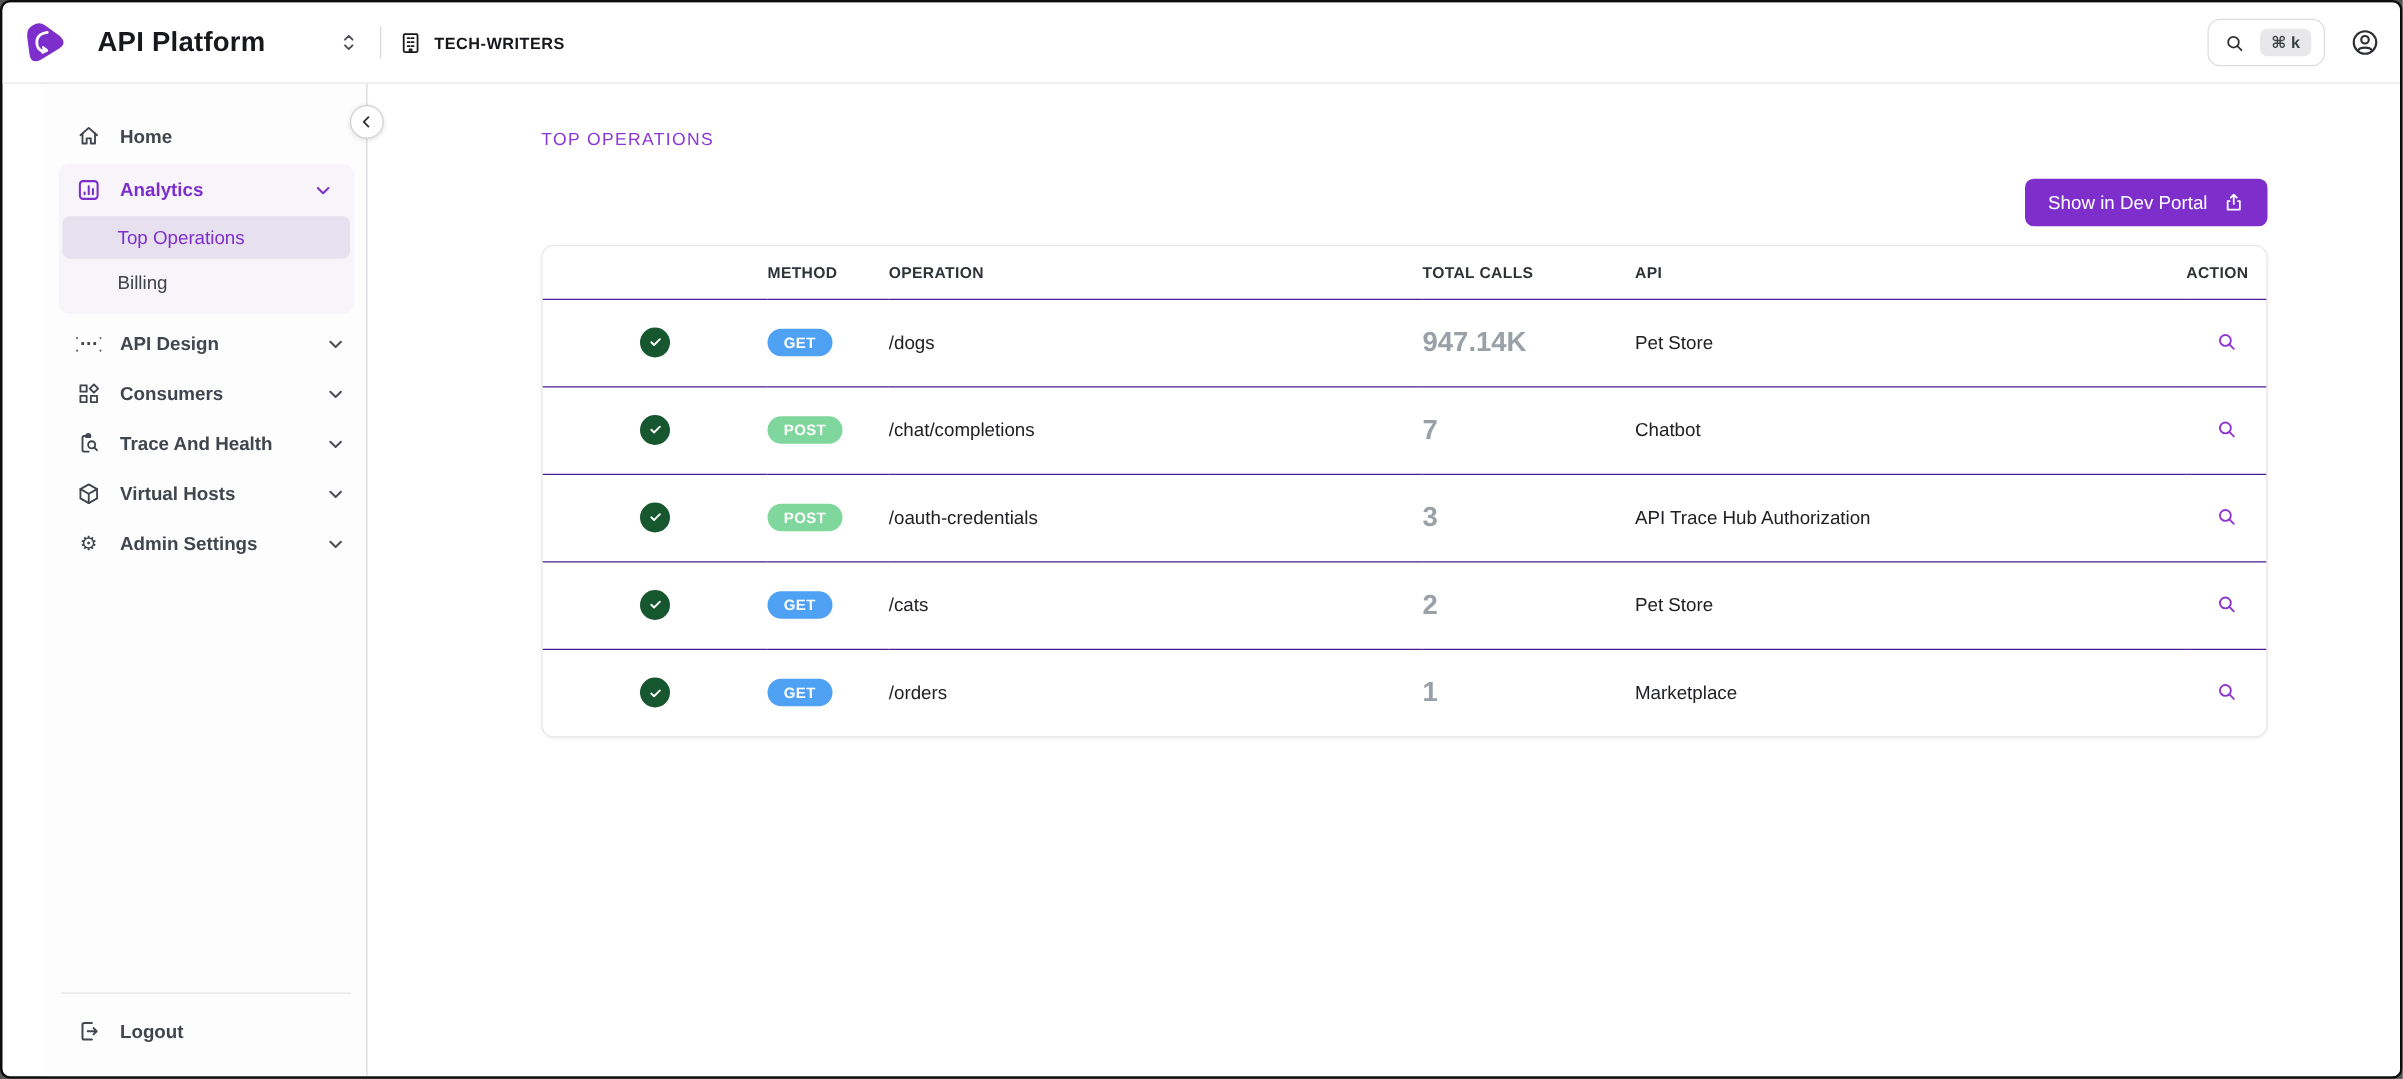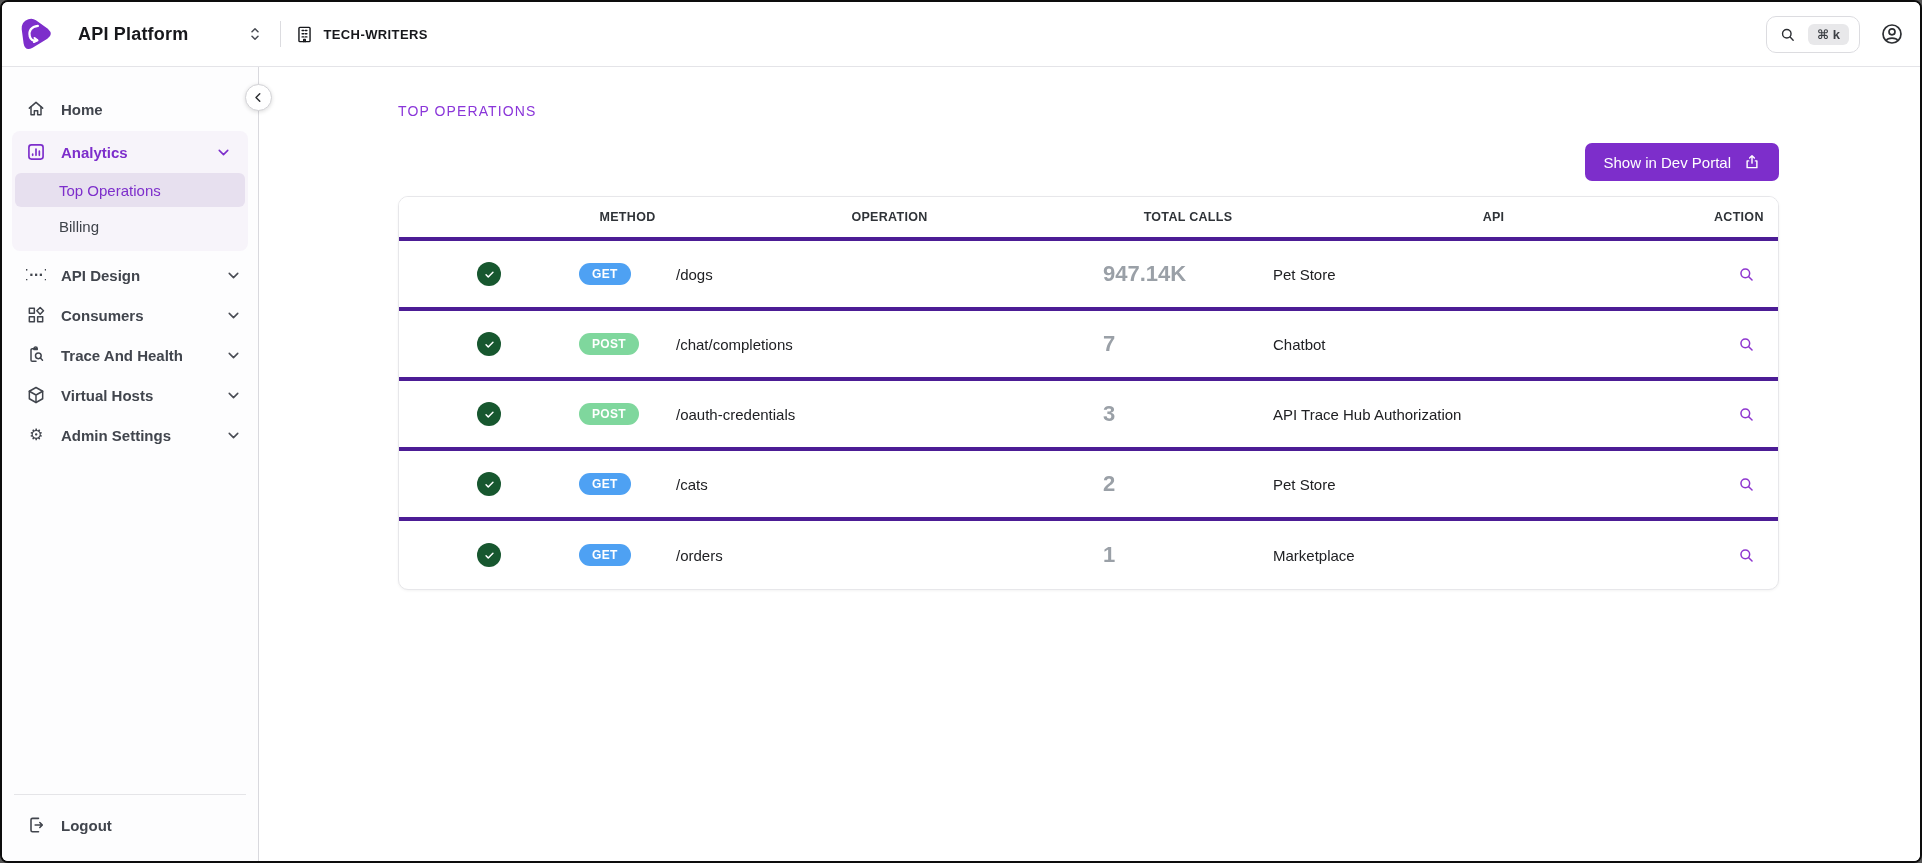--- a/index.html
+++ b/index.html
@@ -13,38 +13,38 @@
     position:relative;
   }
 
   
   .topbar{
     height:65px; flex:0 0 65px; display:flex; align-items:center;
     padding:0 16px 0 14px; border-bottom:1px solid #e4e4e8; background:#fff;
   }
   .logo{ width:38px; height:38px; flex:0 0 auto; }
   .app-switcher{ display:flex; align-items:center; cursor:pointer; }
-  .app-title{ font-size:18px; font-weight:700; color:#17181c; margin-left:24px; letter-spacing:.2px; }
+  .app-title{ font-size:22px; font-weight:700; color:#17181c; margin-left:24px; letter-spacing:.2px; }
   .unfold{ margin-left:58px; color:#4a4d55; display:flex; }
   .topbar-sep{ width:1px; height:26px; background:#dcdce0; margin:0 14px 0 16px; }
   .org{ display:flex; align-items:center; gap:9px; }
   .org-label{ font-size:13px; font-weight:700; letter-spacing:.4px; color:#17181c; }
   .topbar-right{ margin-left:auto; display:flex; align-items:center; }
   .search-pill{
     display:flex; align-items:center; gap:12px; padding:7px 10px 7px 12px;
     border:1px solid #dcdce0; border-radius:10px; background:#fff; cursor:pointer;
   }
   .kbd{
     background:#e8e8ea; border-radius:6px; padding:3px 9px;
     font-size:13px; font-weight:600; color:#3c3f44; white-space:nowrap;
   }
   .avatar{ margin-left:20px; display:flex; cursor:pointer; }
 
   
-  .content-row{ flex:1; display:flex; min-height:0; }
+  .content-row{ flex:1; display:flex; min-height:0;padding-left:35px; }
 
   
   .sidebar{
     width:257px; flex:0 0 257px; border-right:1px solid #d9d9de;
     background:#fdfdfe; position:relative; display:flex; flex-direction:column;
     padding-top:22px;
   }
   .collapse-btn{
     position:absolute; top:17px; right:-14px; width:27px; height:27px;
     border-radius:50%; background:#fff; border:1px solid #d2d2d6;
@@ -88,25 +88,25 @@
   
   .card{
     margin-top:15px; border:1px solid #e7e7ea; border-radius:10px;
     background:#fff; overflow:hidden; box-shadow:0 1px 3px rgba(0,0,0,.05);
   }
   table{ width:100%; border-collapse:collapse; table-layout:fixed; }
   col.c-status{ width:180px; } col.c-method{ width:97px; }
   col.c-op{ width:427px; }    col.c-calls{ width:170px; }
   col.c-api{ width:441px; }   col.c-action{ width:65px; }
   thead th{
-    height:42px; text-align:center; font-size:12.5px; font-weight:700;
+    height:42px; text-align:left; font-size:12.5px; font-weight:700;
     color:#2f3338; letter-spacing:.3px; padding:0; background:#fff;
   }
   thead th.h-action{ padding-right:18px; }
-  tbody td{ height:70px; border-top:4px solid #4c1d95; padding:0;margin-top:16px; }
+  tbody td{ height:70px; border-top:1px solid #4c1d95; padding:0;margin-top:16px; }
   .td-status{ text-align:center; }
   .check{
     width:24px; height:24px; border-radius:50%; background:#17572f;
     display:inline-flex; align-items:center; justify-content:center;
   }
   .badge{
     display:inline-block; padding:4px 13px; border-radius:13px;
     font-size:12px; font-weight:700; color:#fff; letter-spacing:.3px;
   }
   .badge[data-method="GET"]{ background:#4ea1f3; }

